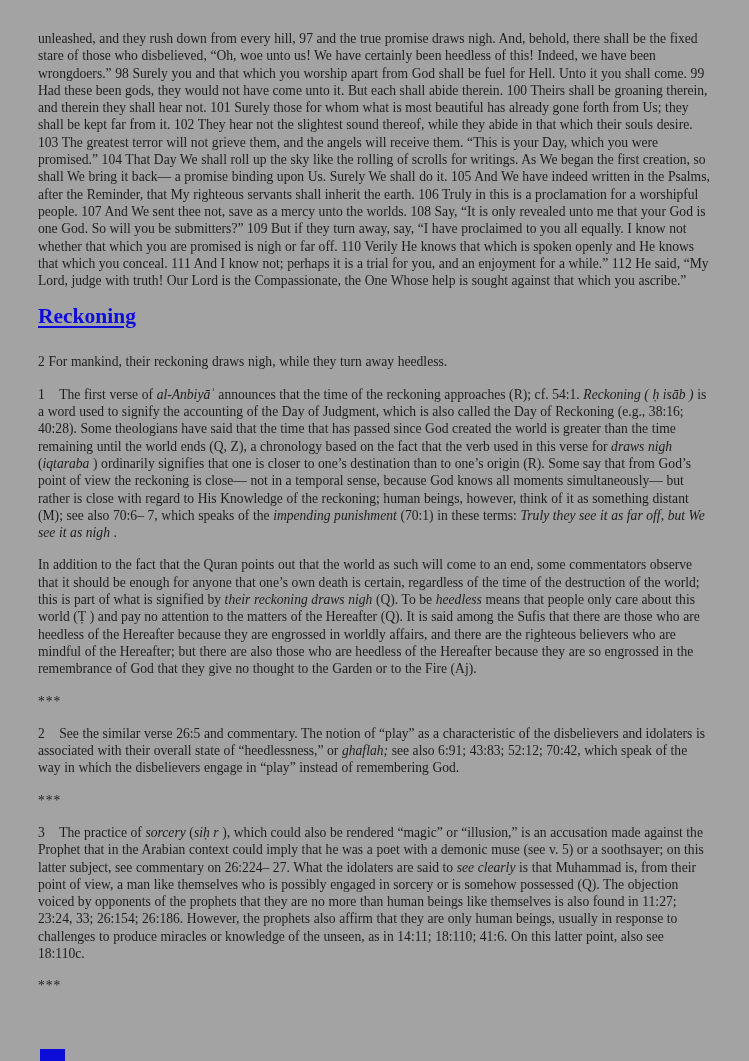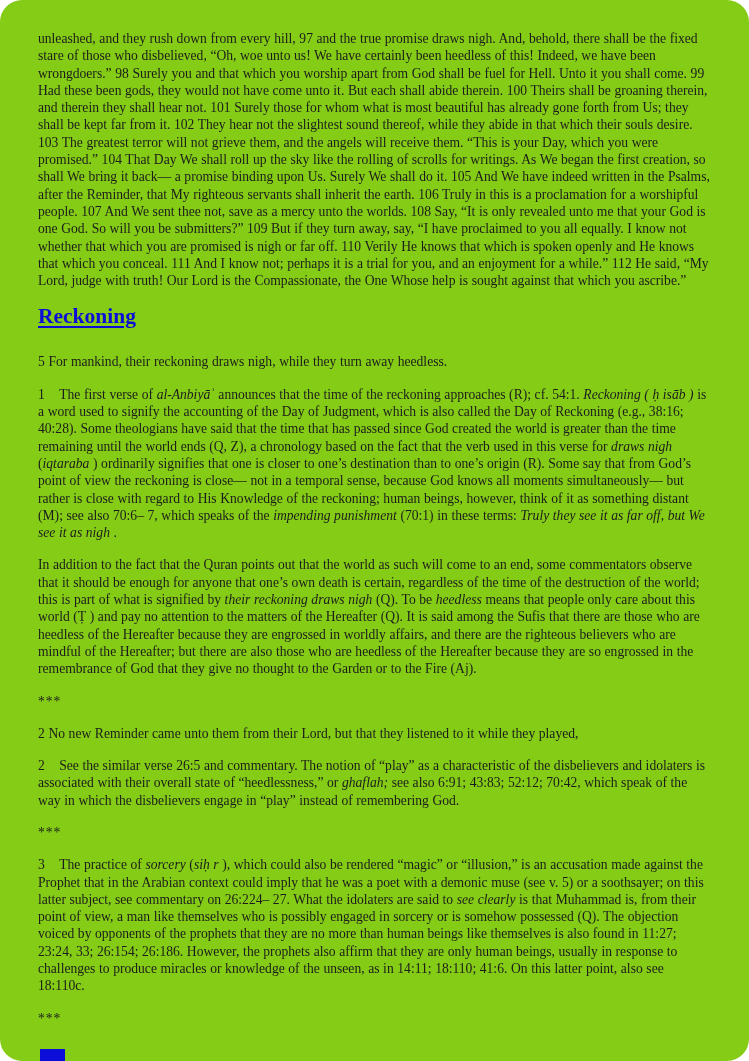--- a/index.html
+++ b/index.html
@@ -53,28 +53,27 @@
     left: 40px;
     bottom: 0;
     width: 25px;
     height: 12px;
     background: var(--accent, #0d0dd9);
   }
 </style>
 </head>
 <body>
 
-<div class="page" style="background: #84cc16; color: rgb(28, 28, 28); border-radius: 22px;">
+<div class="page" style="background: #a3a3a3; color: rgb(28, 28, 28);">
   <div class="doc-body">
       <p class="para"><span>unleashed, and they rush down from every hill, 97 and the true promise draws nigh. And, behold, there shall be the fixed stare of those who disbelieved, “Oh, woe unto us! We have certainly been heedless of this! Indeed, we have been wrongdoers.” 98 Surely you and that which you worship apart from God shall be fuel for Hell. Unto it you shall come. 99 Had these been gods, they would not have come unto it. But each shall abide therein. 100 Theirs shall be groaning therein, and therein they shall hear not. 101 Surely those for whom what is most beautiful has already gone forth from Us; they shall be kept far from it. 102 They hear not the slightest sound thereof, while they abide in that which their souls desire. 103 The greatest terror will not grieve them, and the angels will receive them. “This is your Day, which you were promised.” 104 That Day We shall roll up the sky like the rolling of scrolls for writings. As We began the first creation, so shall We bring it back— a promise binding upon Us. Surely We shall do it. 105 And We have indeed written in the Psalms, after the Reminder, that My righteous servants shall inherit the earth. 106 Truly in this is a proclamation for a worshipful people. 107 And We sent thee not, save as a mercy unto the worlds. 108 Say, “It is only revealed unto me that your God is one God. So will you be submitters?” 109 But if they turn away, say, “I have proclaimed to you all equally. I know not whether that which you are promised is nigh or far off. 110 Verily He knows that which is spoken openly and He knows that which you conceal. 111 And I know not; perhaps it is a trial for you, and an enjoyment for a while.” 112 He said, “My Lord, judge with truth! Our Lord is the Compassionate, the One Whose help is sought against that which you ascribe.”</span></p>
       <h2 class="commentary-heading">Reckoning</h2>
-      <p class="para"><span>5 For mankind, their reckoning draws nigh, while they turn away heedless.</span></p>
+      <p class="para"><span>2 For mankind, their reckoning draws nigh, while they turn away heedless.</span></p>
       <p class="para"><span>1&nbsp;&nbsp;&nbsp;&nbsp;The first verse of </span><em>al-Anbiyāʾ</em><span> announces that the time of the reckoning approaches (R); cf. 54:1. </span><em>Reckoning ( ḥ isāb )</em><span> is a word used to signify the accounting of the Day of Judgment, which is also called the Day of Reckoning (e.g., 38:16; 40:28). Some theologians have said that the time that has passed since God created the world is greater than the time remaining until the world ends (Q, Z), a chronology based on the fact that the verb used in this verse for </span><em>draws nigh</em><span> (</span><em>iqtaraba</em><span> ) ordinarily signifies that one is closer to one’s destination than to one’s origin (R). Some say that from God’s point of view the reckoning is close— not in a temporal sense, because God knows all moments simultaneously— but rather is close with regard to His Knowledge of the reckoning; human beings, however, think of it as something distant (M); see also 70:6– 7, which speaks of the </span><em>impending punishment</em><span> (70:1) in these terms: </span><em>Truly they see it as far off, but We see it as nigh</em><span> .</span></p>
       <p class="para"><span>In addition to the fact that the Quran points out that the world as such will come to an end, some commentators observe that it should be enough for anyone that one’s own death is certain, regardless of the time of the destruction of the world; this is part of what is signified by </span><em>their reckoning draws nigh</em><span> (Q). To be </span><em>heedless</em><span> means that people only care about this world (Ṭ ) and pay no attention to the matters of the Hereafter (Q). It is said among the Sufis that there are those who are heedless of the Hereafter because they are engrossed in worldly affairs, and there are the righteous believers who are mindful of the Hereafter; but there are also those who are heedless of the Hereafter because they are so engrossed in the remembrance of God that they give no thought to the Garden or to the Fire (Aj).</span></p>
       <p class="separator">***</p>
-      <p class="para"><span>2 No new Reminder came unto them from their Lord, but that they listened to it while they played,</span></p>
       <p class="para"><span>2&nbsp;&nbsp;&nbsp;&nbsp;See the similar verse 26:5 and commentary. The notion of “play” as a characteristic of the disbelievers and idolaters is associated with their overall state of “heedlessness,” or </span><em>ghaflah;</em><span> see also 6:91; 43:83; 52:12; 70:42, which speak of the way in which the disbelievers engage in “play” instead of remembering God.</span></p>
       <p class="separator">***</p>
       <p class="para"><span>3&nbsp;&nbsp;&nbsp;&nbsp;The practice of </span><em>sorcery</em><span> (</span><em>siḥ r</em><span> ), which could also be rendered “magic” or “illusion,” is an accusation made against the Prophet that in the Arabian context could imply that he was a poet with a demonic muse (see v. 5) or a soothsayer; on this latter subject, see commentary on 26:224– 27. What the idolaters are said to </span><em>see clearly</em><span> is that Muhammad is, from their point of view, a man like themselves who is possibly engaged in sorcery or is somehow possessed (Q). The objection voiced by opponents of the prophets that they are no more than human beings like themselves is also found in 11:27; 23:24, 33; 26:154; 26:186. However, the prophets also affirm that they are only human beings, usually in response to challenges to produce miracles or knowledge of the unseen, as in 14:11; 18:110; 41:6. On this latter point, also see 18:110c.</span></p>
       <p class="separator">***</p>
     </div>
   <div class="partial-blue"></div>
 </div>
 
 </body></html>

